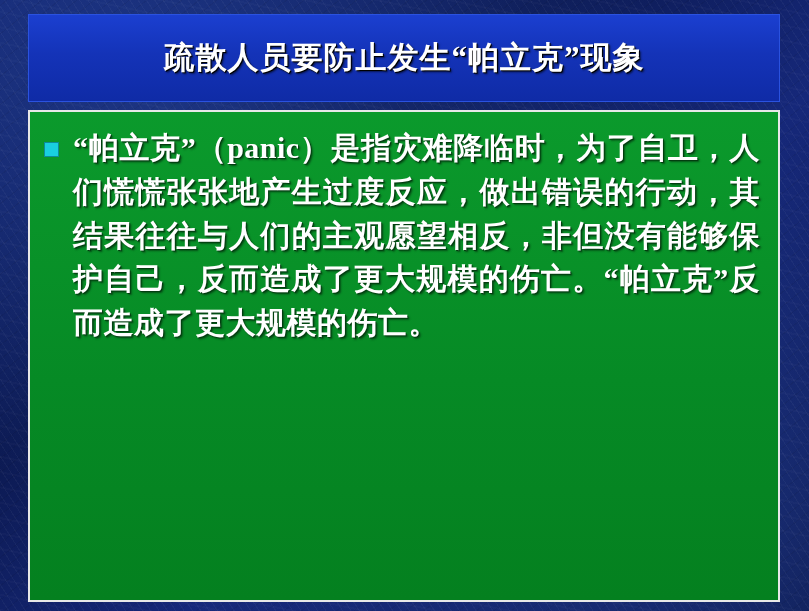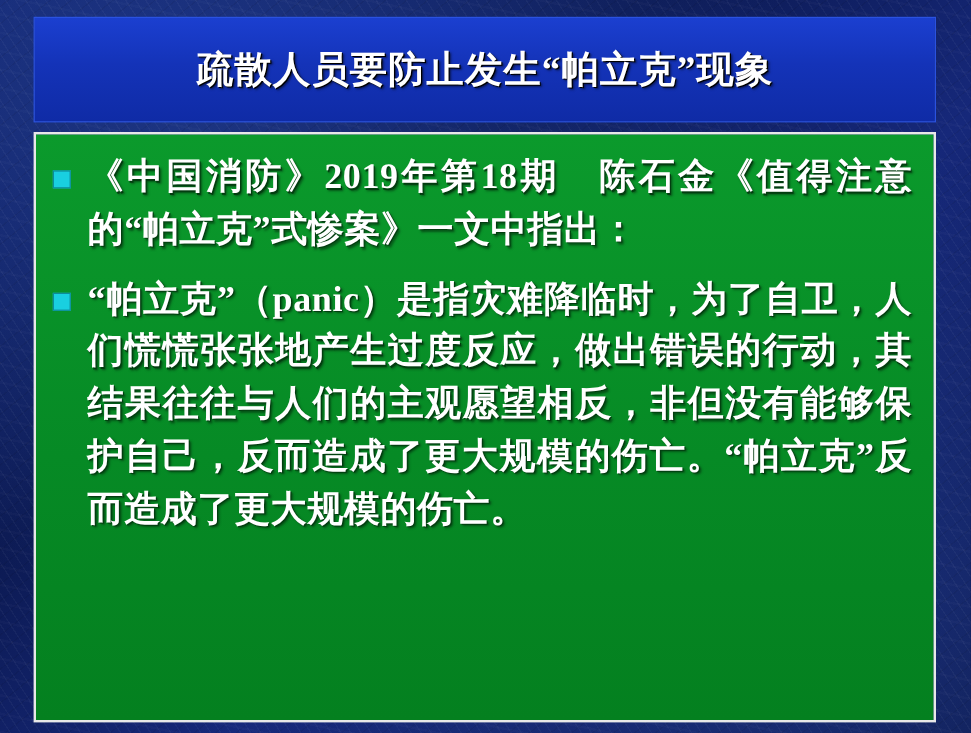--- a/index.html
+++ b/index.html
@@ -105,24 +105,20 @@
 <body>
 
 <div class="slide">
 
   <div class="title-box">
     <div class="title-text">疏散人员要防止发生“帕立克”现象</div>
   </div>
 
   <div class="body-box">
 
-    <div class="bullet-row">
-      <span class="bullet-marker"></span>
-      <div class="bullet-text">《中国消防》2019年第18期　陈石金《值得注意的“帕立克”式惨案》一文中指出：</div>
-    </div>
 
     <div class="bullet-row">
       <span class="bullet-marker"></span>
       <div class="bullet-text">“帕立克”（panic）是指灾难降临时，为了自卫，人们慌慌张张地产生过度反应，做出错误的行动，其结果往往与人们的主观愿望相反，非但没有能够保护自己，反而造成了更大规模的伤亡。“帕立克”反而造成了更大规模的伤亡。</div>
     </div>
 
   </div>
 </div>
 
 </body></html>

